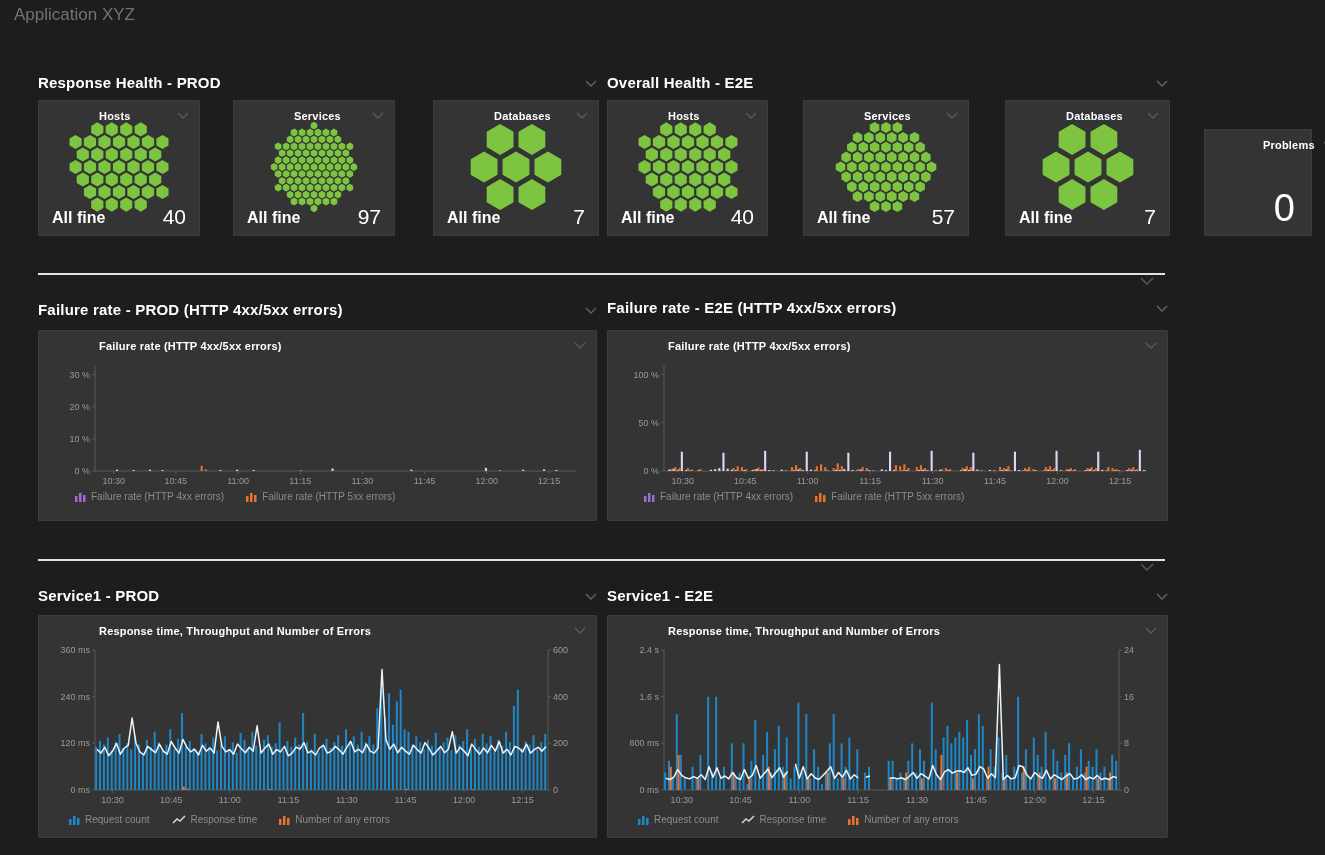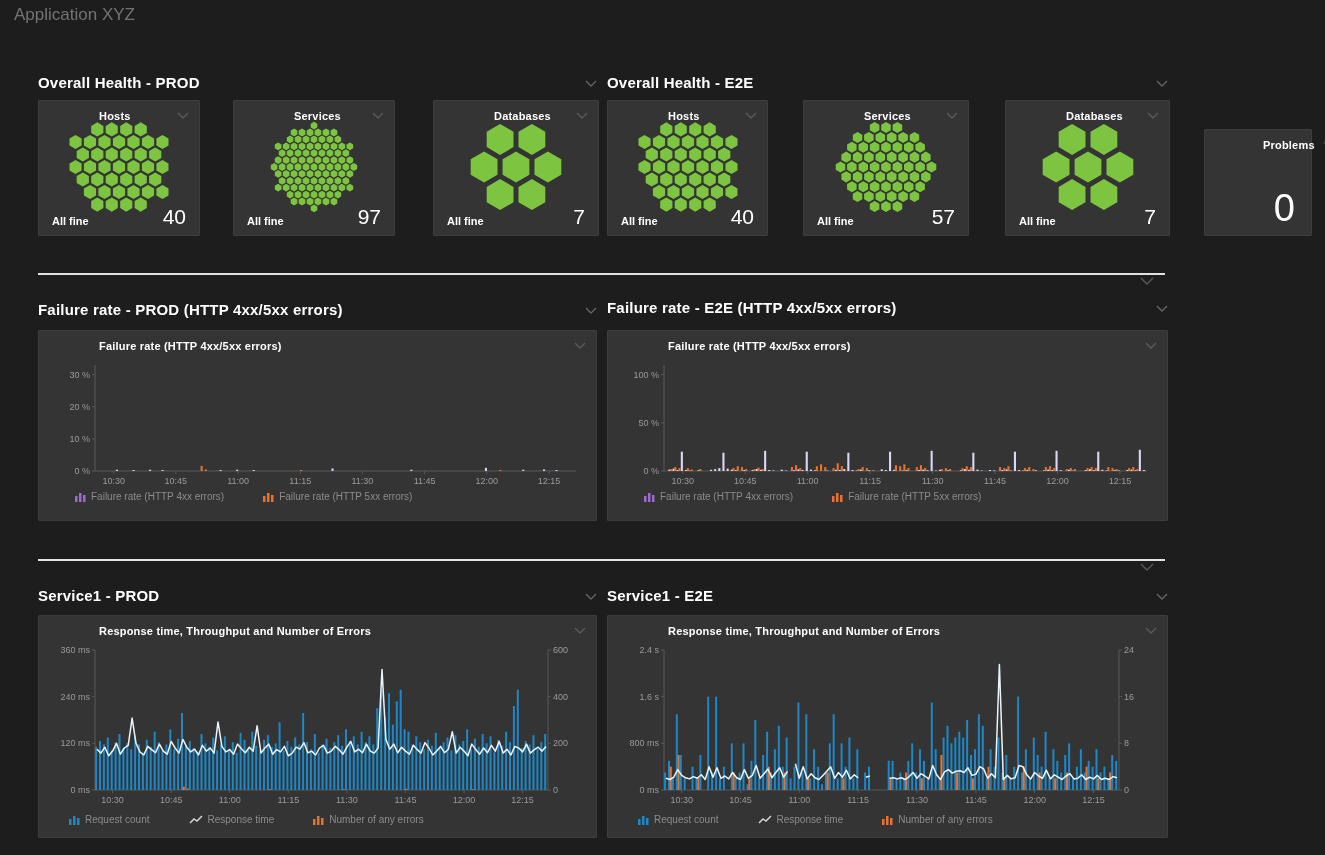--- a/index.html
+++ b/index.html
@@ -8,38 +8,38 @@
   .section-header{position:absolute;display:flex;justify-content:space-between;align-items:center;height:20px;}
   .section-header h2{margin:0;font-size:15px;font-weight:bold;color:#ffffff;letter-spacing:.2px;}
   .divider{position:absolute;height:2px;background:#e2e2e2;}
   .div-chev{position:absolute;}
   .tile{position:absolute;background:#343434;border:1px solid #3d3d3d;box-sizing:border-box;border-radius:1px;}
   .tile-head{display:flex;justify-content:space-between;align-items:flex-start;padding:9px 10px 0 13px;}
   .tile-title{font-size:11px;font-weight:bold;color:#ffffff;letter-spacing:.2px;padding-left:47px;}
   .chev{margin-top:2px;flex:none;}
   .honeycomb{position:absolute;left:50%;top:20px;transform:translateX(-50%);}
   .tile-foot{position:absolute;left:13px;right:13px;bottom:8px;display:flex;justify-content:space-between;align-items:flex-end;}
-  .status{font-size:11px;font-weight:bold;color:#ffffff;}
+  .status{font-size:16px;font-weight:bold;color:#ffffff;}
   .count{font-size:21px;font-weight:300;color:#ffffff;line-height:1;margin-left:40px;}
   .dash{width:26px;height:1px;background:#5a5a5a;margin:8px 8px 0 auto;}
   .problems-count{position:absolute;right:16px;bottom:8px;font-size:38px;font-weight:200;color:#ffffff;line-height:1;}
   .chart{position:absolute;left:10px;top:26px;}
   .chart text{font-family:"Liberation Sans",sans-serif;font-size:9px;fill:#9b9b9b;}
-  .legend{position:absolute;display:flex;gap:39px;align-items:center;text-align:center;}
+  .legend{position:absolute;display:flex;gap:22px;align-items:center;text-align:center;}
   .legend-item{display:flex;gap:5px;align-items:center;font-size:10px;color:#8c8c8c;cursor:pointer;}
 </style>
 </head>
 <body>
 
 <div class="page">
 
   <div class="app-title">Application XYZ</div>
 
   <div class="section-header" style="left:38px;top:72px;width:559px">
-    <h2>Overall Health - PROD</h2>
+    <h2>Response Health - PROD</h2>
     <svg class="chev" width="12" height="7">
         <path d="M1 1 L6 6 L11 1" stroke="#646464" stroke-width="1.4" fill="none"></path>
       </svg>
   </div>
   <div class="section-header" style="left:607px;top:72px;width:561px">
     <h2>Overall Health - E2E</h2>
     <svg class="chev" width="12" height="7">
         <path d="M1 1 L6 6 L11 1" stroke="#646464" stroke-width="1.4" fill="none"></path>
       </svg>
   </div>

